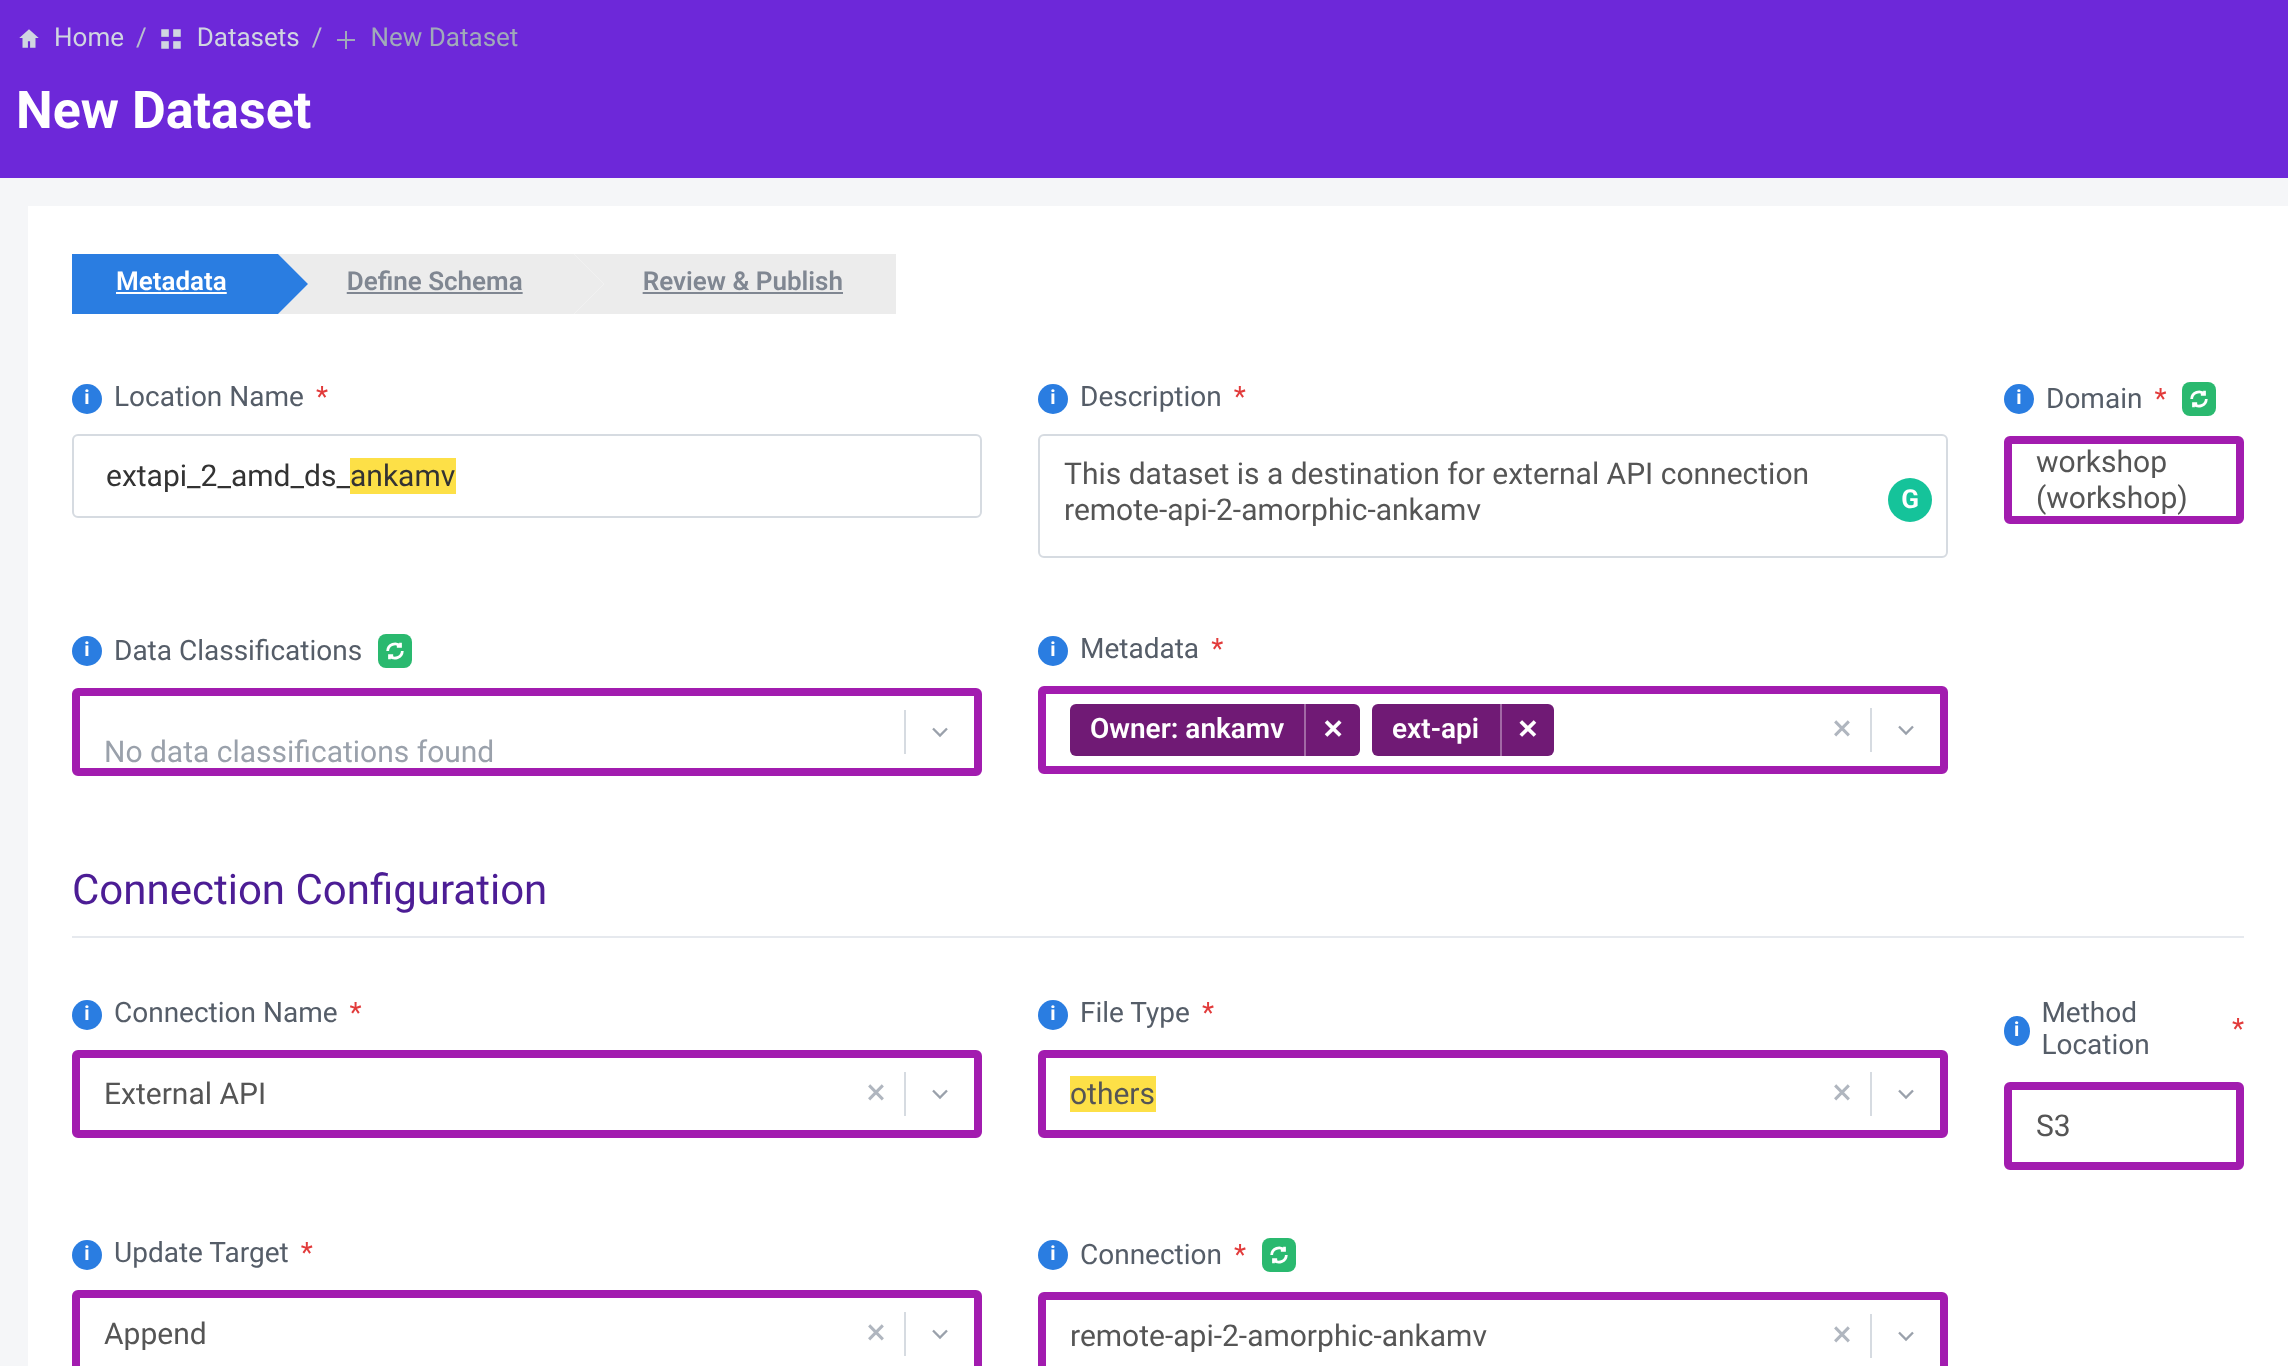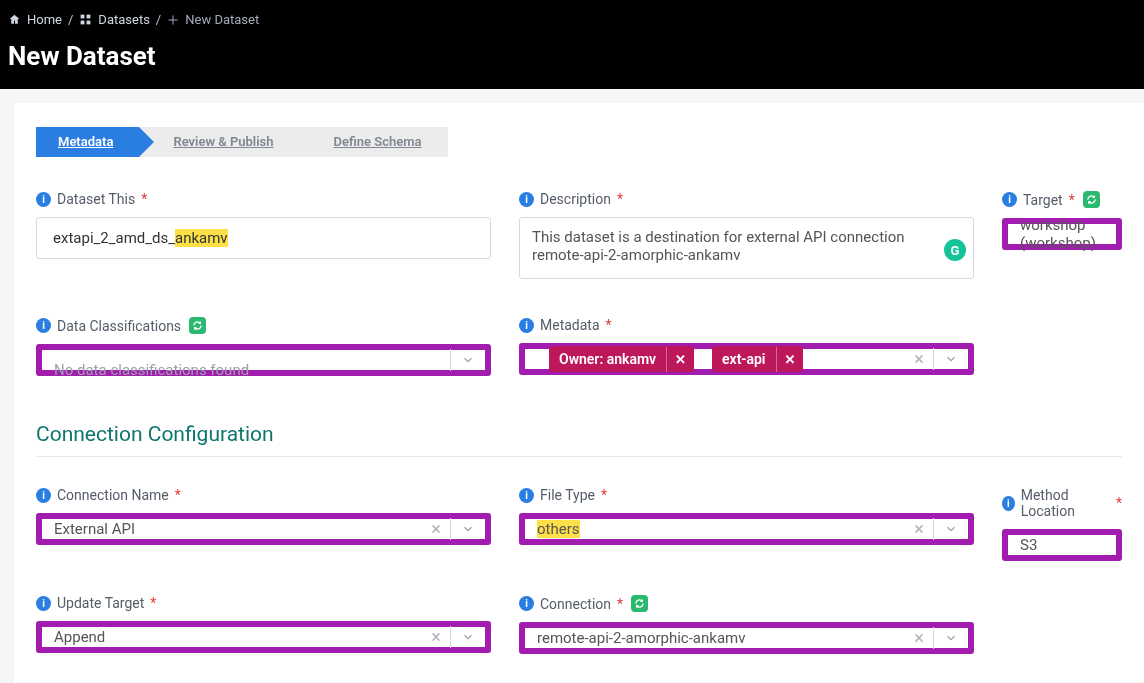--- a/index.html
+++ b/index.html
@@ -1,18 +1,18 @@
 <!DOCTYPE html>
 <html><head>
 <meta charset="utf-8">
 <style>
 * { box-sizing: border-box; margin: 0; padding: 0; font-family: -apple-system, BlinkMacSystemFont, "Segoe UI", Roboto, Arial, sans-serif; }
 body { background: #f5f6f8; width: 1144px; }
 
-.header-bar { background: #000000; color: #fff; padding: 8px 8px 18px 8px; }
+.header-bar { background: #6d28d9; color: #fff; padding: 8px 8px 18px 8px; }
 .breadcrumb { display: flex; align-items: center; gap: 4px; font-size: 13px; color: #d0d6e0; padding: 4px 0 14px 0; }
 .breadcrumb .sep { color: #b8c0cc; padding: 0 2px; }
 .breadcrumb-item { display: inline-flex; align-items: center; gap: 6px; }
 .breadcrumb-item.active { color: #a0aab9; }
 .page-title { font-size: 26px; font-weight: 700; color: #fff; }
 
 .content-wrap { padding: 24px 22px; background: #fff; margin: 14px 0 0 14px; }
 
 .stepper { display: flex; margin-bottom: 34px; }
 .step { position: relative; height: 30px; line-height: 30px; padding: 0 26px 0 34px; font-size: 13px; font-weight: 600; background: #ececec; color: #808792; text-decoration: underline; }
@@ -37,34 +37,34 @@
 .field-label .req { color: #e23b3b; }
 .info-icon { width: 15px; height: 15px; border-radius: 50%; background: #2a7de1; color: #fff; font-size: 10px; font-weight: 700; display: inline-flex; align-items: center; justify-content: center; }
 .refresh-badge { width: 17px; height: 17px; border-radius: 4px; background: #2ab96f; display: inline-flex; align-items: center; justify-content: center; margin-left: 2px; }
 .refresh-badge svg { width: 11px; height: 11px; }
 
 .text-input { width: 100%; height: 42px; border: 1px solid #d6dbe1; border-radius: 3px; padding: 0 16px; font-size: 15px; color: #333; background: #fff; }
 .textarea { width: 100%; height: 62px; border: 1px solid #d6dbe1; border-radius: 3px; padding: 10px 44px 10px 12px; font-size: 15px; color: #555; background: #fff; resize: none; font-family: inherit; }
 .textarea-wrap { position: relative; }
 .grammarly-badge { position: absolute; right: 8px; top: 50%; transform: translateY(-50%); width: 22px; height: 22px; border-radius: 50%; background: #15c39a; color: #fff; display: flex; align-items: center; justify-content: center; font-weight: 700; font-size: 13px; }
 
-.select-control { display: flex; align-items: center; width: 100%; height: 32px; border: 6px solid #a21caf; border-radius: 3px; background: #fff; }
+.select-control { display: flex; align-items: center; width: 100%; height: 44px; border: 4px solid #a21caf; border-radius: 3px; background: #fff; }
 .select-value { flex: 1; padding: 0 12px; font-size: 15px; color: #555; display: flex; align-items: center; gap: 6px; flex-wrap: wrap; }
 .select-value.placeholder { color: #9aa1ab; margin-top: 19px; }
 .select-clear { width: 28px; display: flex; align-items: center; justify-content: center; }
 .select-clear span { color: #b0b6bf; font-size: 18px; line-height: 1; }
 .select-divider { width: 1px; height: 22px; background: #d6dbe1; }
 .select-chevron { width: 34px; display: flex; align-items: center; justify-content: center; }
 .select-chevron svg { width: 14px; height: 14px; }
 
-.tag { display: inline-flex; align-items: center; background: #be185d; color: #fff; font-size: 14px; font-weight: 600; border-radius: 3px; overflow: hidden; margin-left: 12px; }
+.tag { display: inline-flex; align-items: center; background: #701a75; color: #fff; font-size: 14px; font-weight: 600; border-radius: 3px; overflow: hidden; }
 .tag-label { padding: 5px 10px; }
 .tag-remove { padding: 5px 8px; border-left: 1px solid rgba(255,255,255,0.35); font-size: 13px; }
 
-.section-title { font-size: 21px; color: #0f766e; font-weight: 400; margin: 46px 0 10px 0; }
+.section-title { font-size: 21px; color: #4c1d95; font-weight: 400; margin: 46px 0 10px 0; }
 .divider { border: none; border-top: 1px solid #e6e9ee; margin-bottom: 30px; }
 
 .highlight { background: #fde047; }
 
 svg { display: block; }
 </style>
 </head>
 <body>
 
 <div class="header-bar">
@@ -99,29 +99,29 @@
       <span>New Dataset</span>
     </span>
   </div>
   <div class="page-title">New Dataset</div>
 </div>
 
 <div class="content-wrap">
 
   <div class="stepper">
     <div class="step active">Metadata</div>
+    <div class="step">Define Schema</div>
     <div class="step">Review &amp; Publish</div>
-    <div class="step">Define Schema</div>
   </div>
 
   <div class="form-row">
     <div class="form-field col-a">
       <div class="field-label">
         <span class="info-icon">i</span>
-        <span>Dataset This</span>
+        <span>Location Name</span>
         <span class="req">*</span>
       </div>
       <div class="text-input" style="display:flex;align-items:center;">
         <span>extapi_2_amd_ds_</span>
           <span class="highlight">ankamv</span>
       </div>
     </div>
 
     <div class="form-field col-b">
       <div class="field-label">
@@ -131,21 +131,21 @@
       </div>
       <div class="textarea-wrap">
         <textarea class="textarea" style="">This dataset is a destination for external API connection remote-api-2-amorphic-ankamv</textarea>
         <div class="grammarly-badge">G</div>
       </div>
     </div>
 
     <div class="form-field col-c">
       <div class="field-label">
         <span class="info-icon">i</span>
-        <span>Target</span>
+        <span>Domain</span>
         <span class="req">*</span>
         <span class="refresh-badge">
           <svg viewBox="0 0 24 24" fill="none" stroke="#fff" stroke-width="3">
               <path d="M4 12a8 8 0 0 1 14-5M20 12a8 8 0 0 1-14 5"></path>
               <path d="M18 3v4h-4M6 21v-4h4"></path>
             </svg>
         </span>
       </div>
       <div class="select-control">
         <div class="select-value">workshop (workshop)</div>

